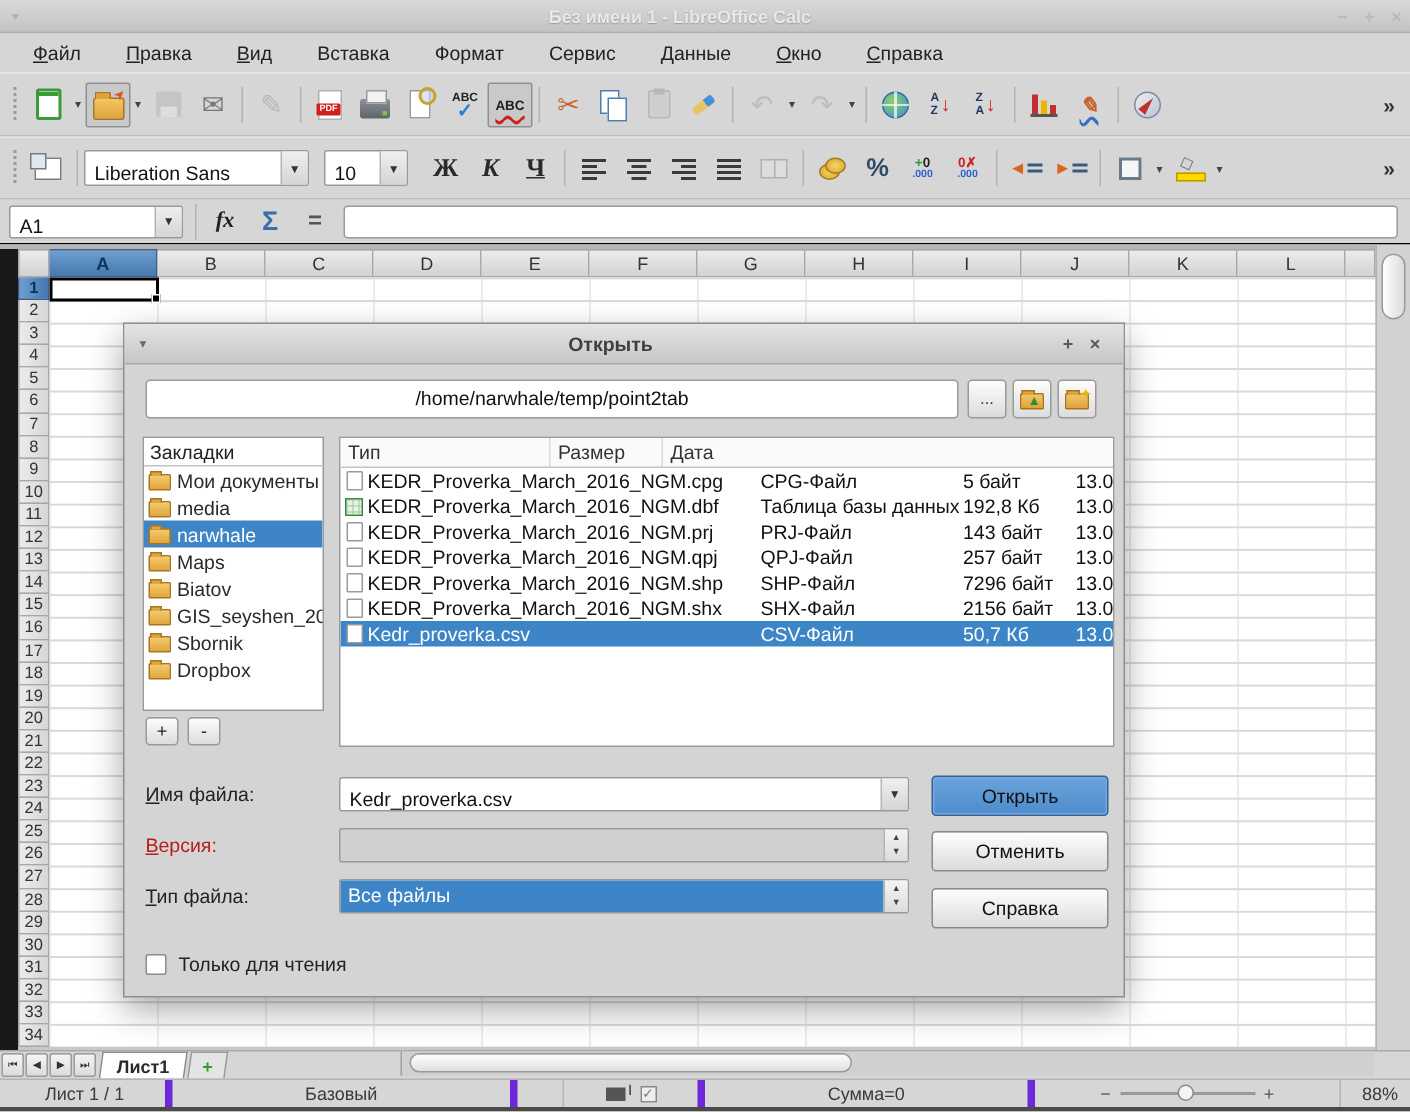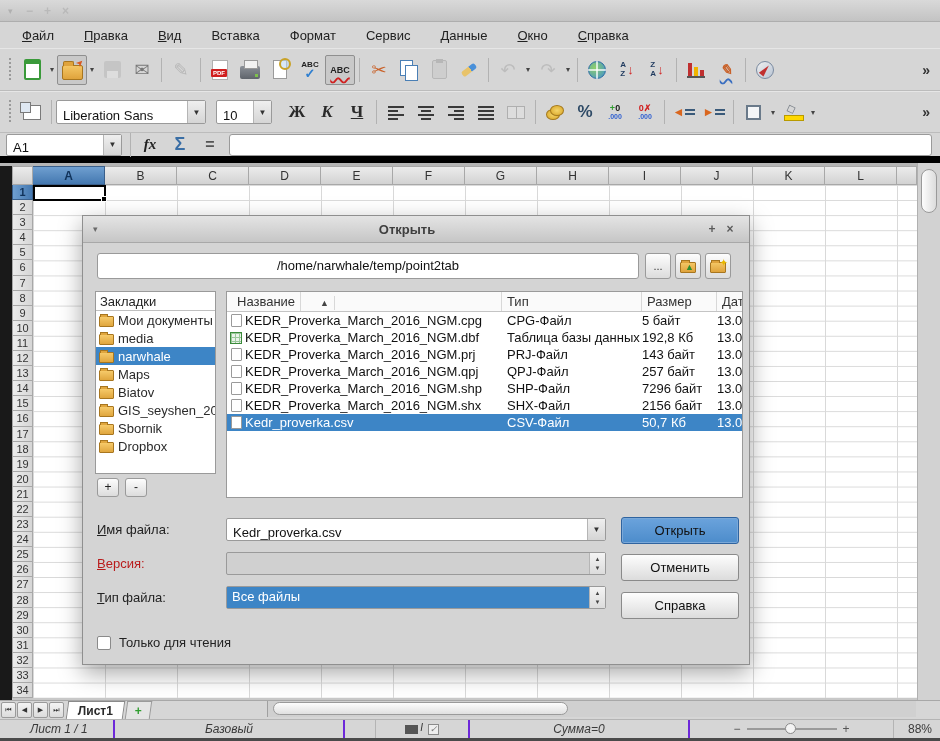--- a/index.html
+++ b/index.html
@@ -114,21 +114,21 @@
   .i-ind .lines { display:flex; flex-direction:column; gap:2px; }
   .i-ind .lines i { display:block; width:10px; height:2px; background:#3a5a7a; }
   .i-ind .arr { color:#d9661e; font-size:12px; font-weight:bold; }
   .i-border { width:15px; height:15px; border:2px solid #6a7a8a; background:#f4f6f8; }
   .i-bg { width:18px; height:18px; }
   .i-bg::before { content:"⬦"; position:absolute; top:-3px; left:2px; font-size:14px; color:#7a8088; transform:rotate(-20deg);}
   .i-bg::after { content:""; position:absolute; left:0; bottom:0; width:18px; height:4px; background:#ffd800; border:1px solid #b89a00;}
 
   
   .fbar { left:0; top:133px; width:940px; height:30px; background:#d6d6d6;
-    border-bottom:7px solid #000000; display:flex; align-items:center; padding:0 2px; }
+    border-bottom:1px solid #000000; display:flex; align-items:center; padding:0 2px; }
   .namebox { width:116px; height:22px; margin-left:4px; }
   .fx { font-family:"Liberation Serif", serif; font-style:italic; font-weight:bold; font-size:15px; color:#222; }
   .sigma { color:#3a6ea5; font-size:18px; font-weight:bold; }
   .eq { font-size:16px; font-weight:bold; color:#555; }
   .fb-ic { width:30px; height:24px; display:flex; align-items:center; justify-content:center; }
   .finput { flex:1; height:22px; background:#fff; border:1px solid #9a9a9a; border-radius:3px; margin:0 6px 0 4px; }
 
   
   .gridzone { left:0; top:163px; width:917px; height:537px; background:#c8c8c8; border-top:3px solid #b5b5b5; }
   .leftdark { position:absolute; left:0; top:0; width:12px; height:534px; background:#191919; }
@@ -234,21 +234,21 @@
   .sheettab span { transform:skewX(8deg); }
   .plustab { padding:0 8px; background:#e4e4e4; border:1px solid #9a9a9a; border-bottom:none; margin-left:2px;
     color:#2f9e2f; font-weight:bold; font-size:12px; display:flex; align-items:center; transform:skewX(-8deg);}
   .hscroll { position:absolute; left:267px; top:701px; width:649px; height:16px; background:#d0d0d0; border-left:1px solid #a0a0a0;}
   .hthumb { position:absolute; left:5px; top:1px; width:295px; height:13px; background:linear-gradient(#fdfdfd,#e0e0e0);
     border:1px solid #9a9a9a; border-radius:7px; }
 
   
   .statusbar { left:0; top:719px; width:940px; height:19px; background:#d6d6d6; border-top:1px solid #b4b4b4;
     display:flex; align-items:center; font-size:12px; color:#3a3a3a; }
-  .sb-seg { padding:0 10px; height:100%; display:flex; align-items:center; border-right:2px solid #6d28d9;font-style:italic; }
+  .sb-seg { padding:0 10px; height:100%; display:flex; align-items:center; border-right:5px solid #6d28d9; }
   .sb-sheet { width:115px; padding-left:30px; }
   .sb-style { width:230px; justify-content:center; }
   .sb-icons { width:95px; justify-content:center; gap:10px; margin-left:30px; border-left:1px solid #b4b4b4;}
   .sb-sum { width:220px; justify-content:center; }
   .selmode-ic { width:13px; height:9px; background:#555; position:relative; }
   .selmode-ic::after { content:"I"; position:absolute; right:-5px; top:-3px; font-size:10px; color:#333; }
   .mod-ic { width:11px; height:11px; border:1px solid #8a8a8a; background:#eee; font-size:9px; color:#7a7a7a;
     display:flex; align-items:center; justify-content:center; }
   .zoomctl { flex:1; display:flex; align-items:center; justify-content:center; gap:6px; color:#555; }
   .zoomline { width:90px; height:2px; background:#9a9a9a; position:relative; }
@@ -256,20 +256,21 @@
     background:#f4f4f4; border:1px solid #8a8a8a; }
   .sb-zoomval { width:47px; text-align:right; padding-right:8px; border-left:1px solid #b4b4b4; height:100%;
     display:flex; align-items:center; justify-content:flex-end; }
   .bottomstrip { left:0; top:738px; width:940px; height:3px; background:#4a4a4a; }
 </style>
 </head>
 <body>
 
 <div class="abs titlebar">
   <span class="shade-arrow">▾</span>
+  <span class="wtitle">Без имени 1 - LibreOffice Calc</span>
   <span class="winbtn">−</span>
   <span class="winbtn">+</span>
   <span class="winbtn">×</span>
 </div>
 
 <div class="abs menubar">
   <span class="menu-item ufl">Файл</span>
   <span class="menu-item ufl">Правка</span>
   <span class="menu-item ufl">Вид</span>
   <span class="menu-item">Вставка</span>
@@ -625,21 +626,20 @@
     <div class="bm-item">
         <span class="fold"></span>
         <span>Dropbox</span>
       </div>
   </div>
   <div class="pm" style="left:14px">+</div>
   <div class="pm" style="left:42px">-</div>
 
   <div class="filelist">
     <div class="fl-head">
-      <span class="hc-name"><span>Название</span><span class="sort-arr">▲</span></span>
       <span class="hc-type">Тип</span>
       <span class="hc-size">Размер</span>
       <span class="hc-date">Дата</span>
     </div>
     <div class="frow">
       <span class="fc-icon">
           <span class="page-ic"></span>
         </span>
       <span class="fc-name">KEDR_Proverka_March_2016_NGM.cpg</span>
         <span class="fc-type">CPG-Файл</span>

